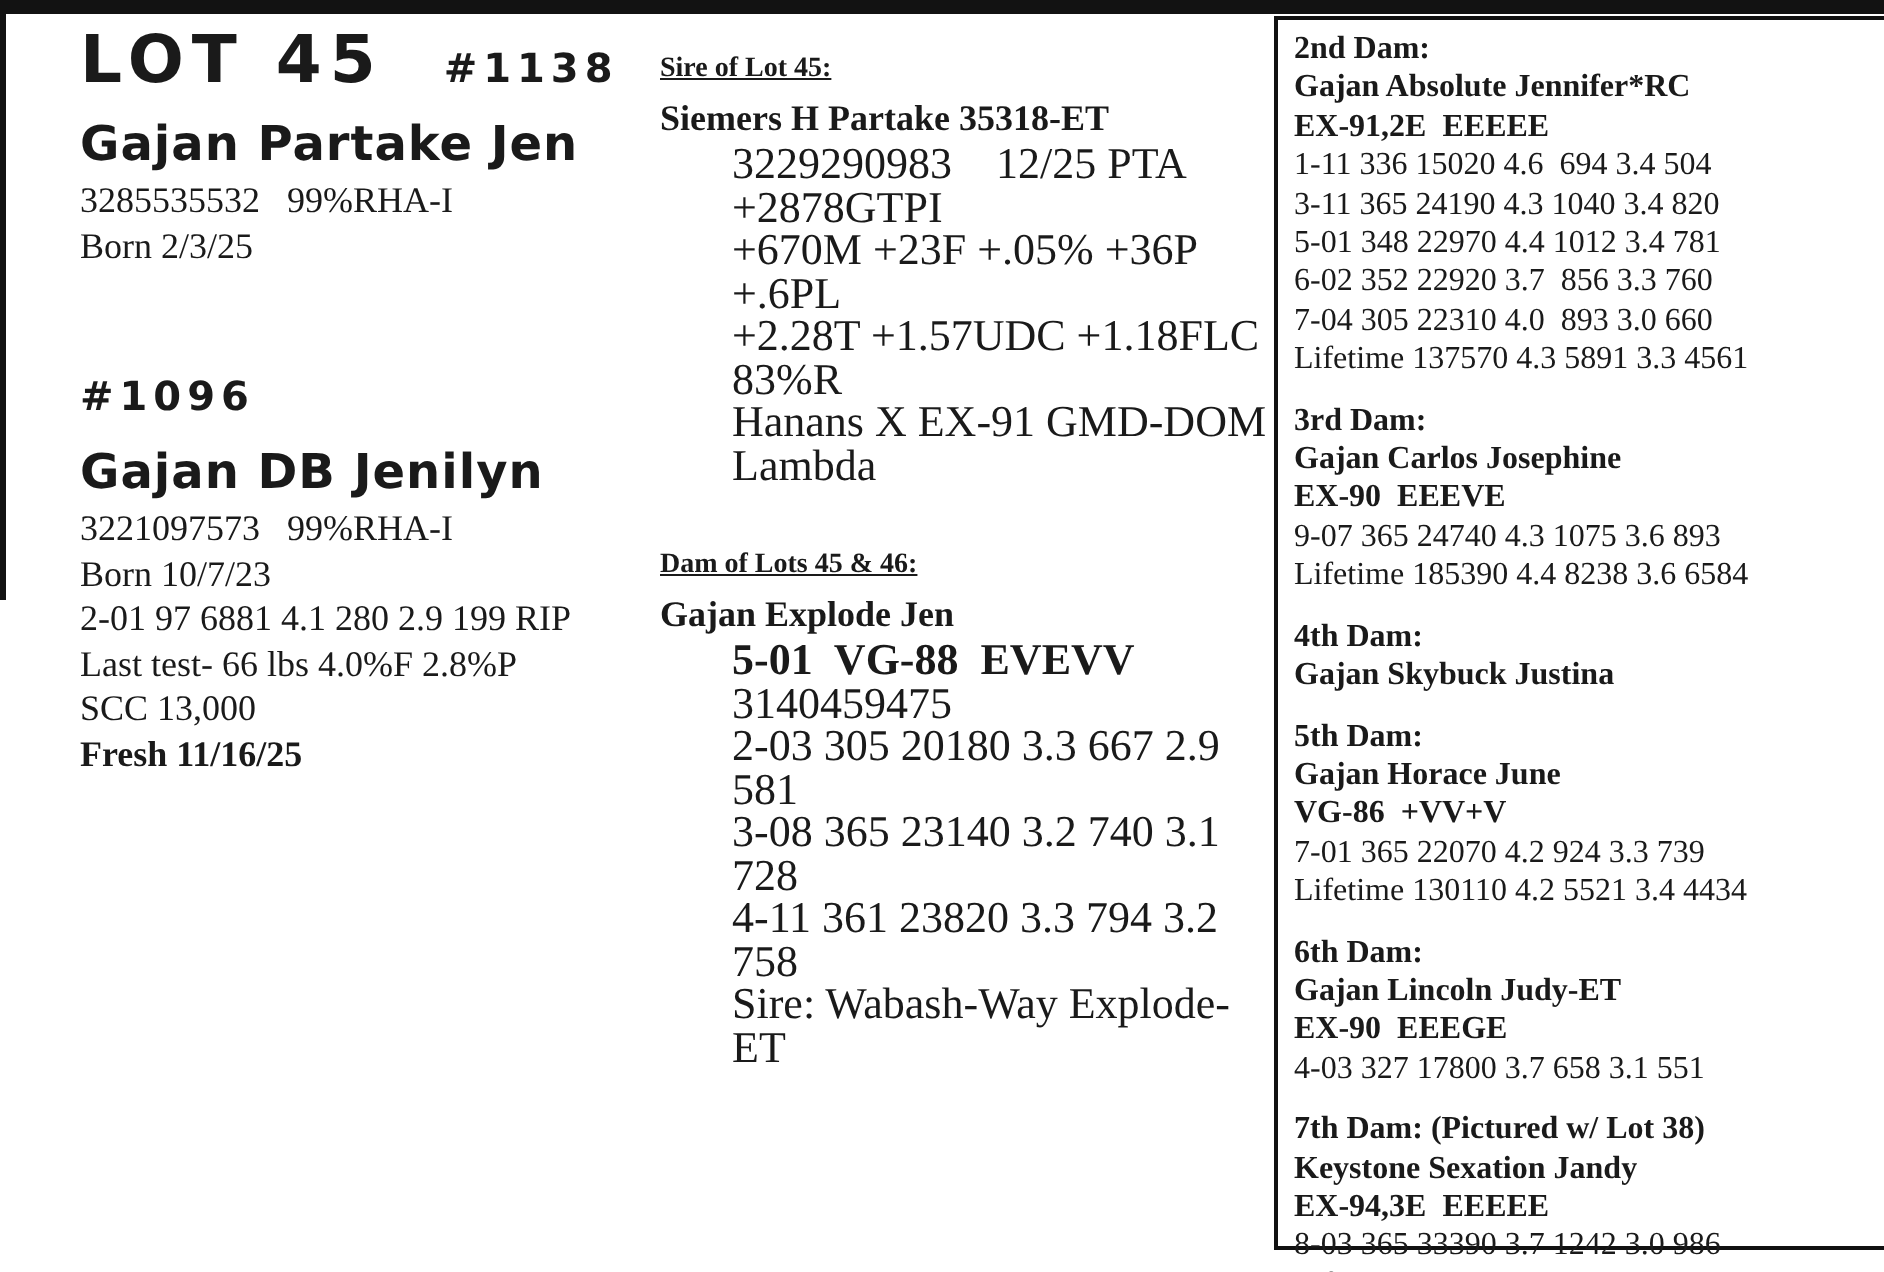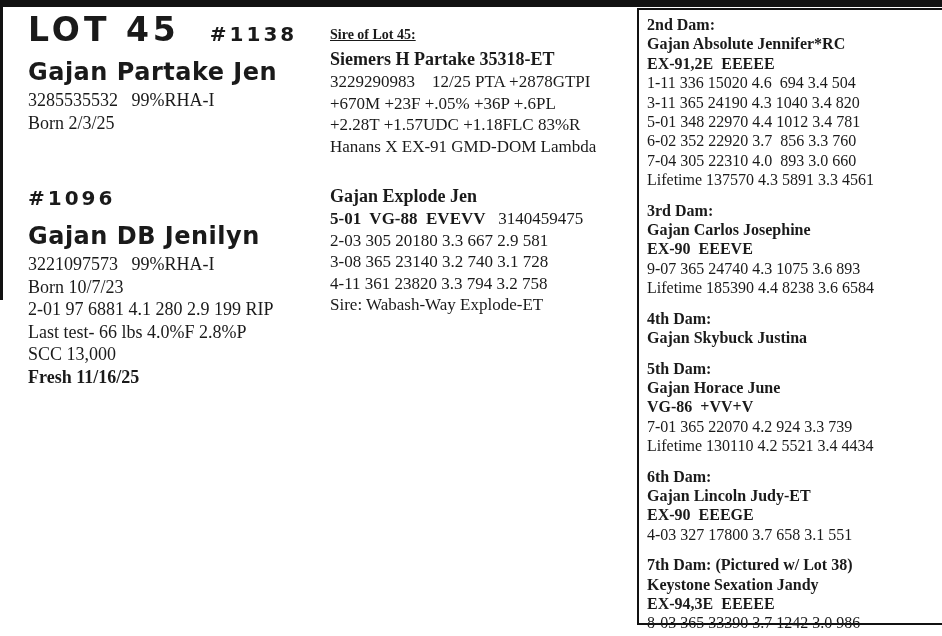--- a/index.html
+++ b/index.html
@@ -15,21 +15,21 @@
   .scan-edge-top {
     position: absolute; top: 0; left: 0; width: 942px; height: 7px;
     background: #121212;
   }
   .scan-edge-left {
     position: absolute; top: 0; left: 0; width: 3px; height: 300px;
     background: #121212;
   }
 
   
-  .col-left { position: absolute; left: 28px; top: 8px; width: 295px; }
+  .col-left { position: absolute; left: 40px; top: 8px; width: 295px; }
   .lot-head { display: flex; align-items: baseline; gap: 30px; line-height: 44px; }
   .lot-title {
     font-family: "DejaVu Sans", sans-serif; font-weight: bold;
     font-size: 33px; letter-spacing: 4px;
   }
   .lot-tag {
     font-family: "DejaVu Sans", sans-serif; font-weight: bold;
     font-size: 20px; letter-spacing: 3px;
   }
   .lot-name {
@@ -41,21 +41,21 @@
   .b { font-weight: bold; }
 
   
   .col-mid { position: absolute; left: 330px; top: 22px; width: 305px; }
   .mid-section { margin-bottom: 27px; }
   .sec-heading {
     font-weight: bold; text-decoration: underline;
     font-size: 14px; line-height: 25px;
   }
   .sec-name { font-weight: bold; font-size: 18px; line-height: 24px; }
-  .col-mid .line { font-size: 17px; line-height: 21.5px; white-space: pre-wrap; }
+  .col-mid .line { font-size: 22px; line-height: 21.5px; white-space: pre-wrap; margin-left: 36px; }
 
   
   .col-right {
     position: absolute; left: 637px; top: 8px; width: 341px; height: 617px;
     border: 2px solid #111; box-sizing: border-box;
     padding: 5px 6px 4px 8px;
   }
   .dam-section { margin-bottom: 11px; }
   .dam-heading, .dam-name, .dam-score {
     font-weight: bold; font-size: 16px; line-height: 19.4px; white-space: pre-wrap;
@@ -99,20 +99,21 @@
       <div class="sec-heading">Sire of Lot 45:</div>
       <div class="sec-name">Siemers H Partake 35318-ET</div>
       <div class="line">3229290983    12/25 PTA +2878GTPI</div>
       <div class="line">+670M +23F +.05% +36P +.6PL</div>
       <div class="line">+2.28T +1.57UDC +1.18FLC 83%R</div>
       <div class="line">Hanans X EX-91 GMD-DOM Lambda</div>
     </div>
 
 
     <div class="mid-section">
+      <div class="sec-heading">Dam of Lots 45 &amp; 46:</div>
       <div class="sec-name">Gajan Explode Jen</div>
       <div class="line"><span class="b">5-01  VG-88  EVEVV</span><span>   3140459475</span></div>
       <div class="line">2-03 305 20180 3.3 667 2.9 581</div>
       <div class="line">3-08 365 23140 3.2 740 3.1 728</div>
       <div class="line">4-11 361 23820 3.3 794 3.2 758</div>
       <div class="line">Sire: Wabash-Way Explode-ET</div>
     </div>
   </div>
 
   <div class="col-right">

